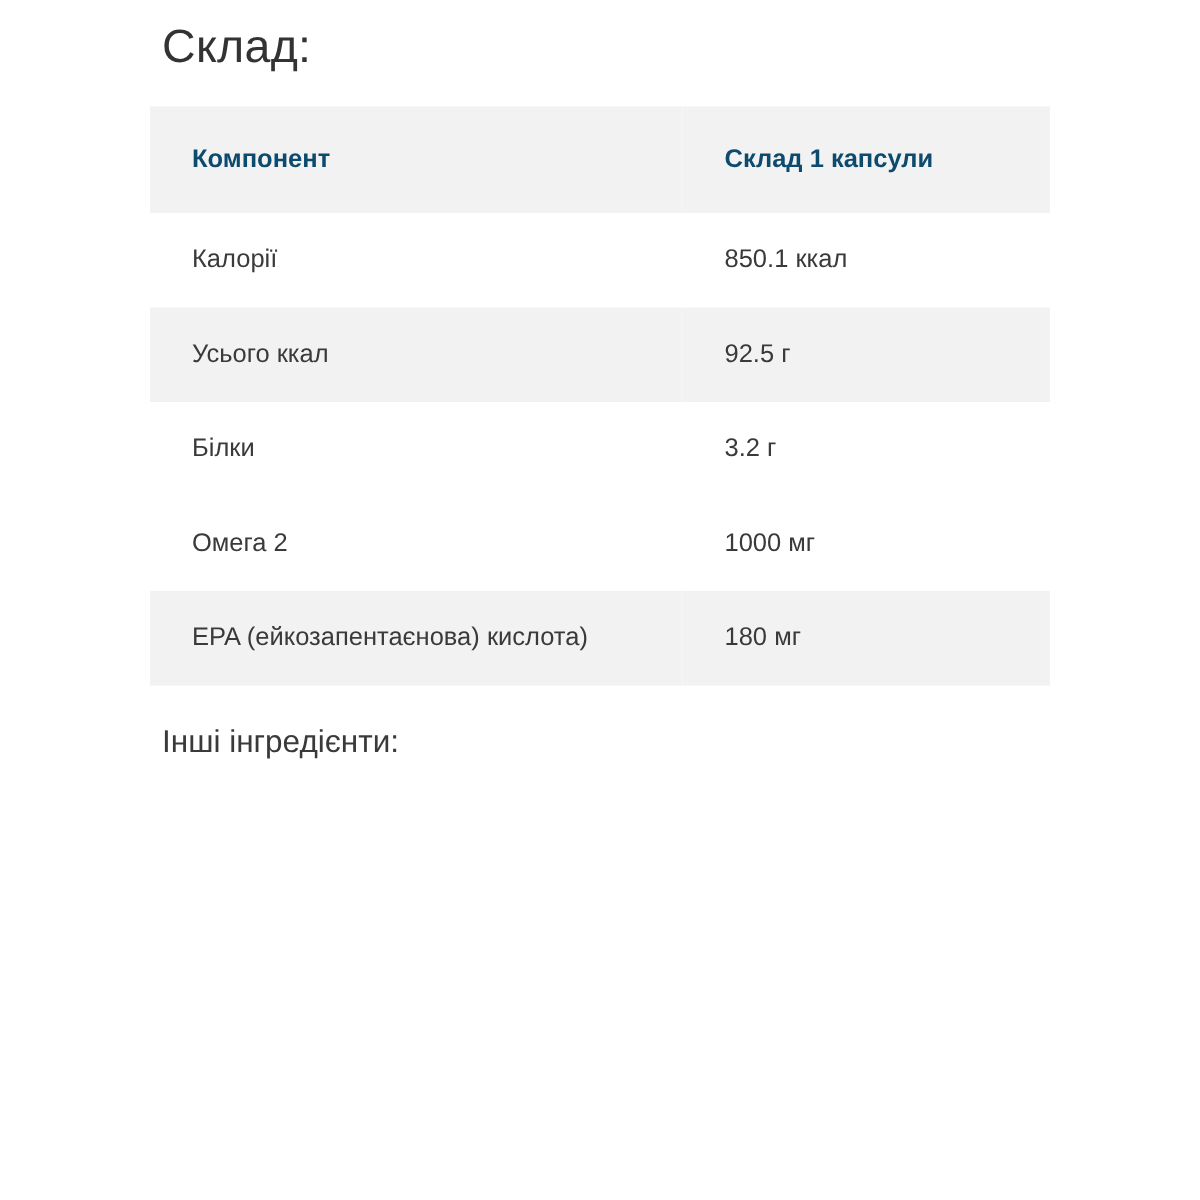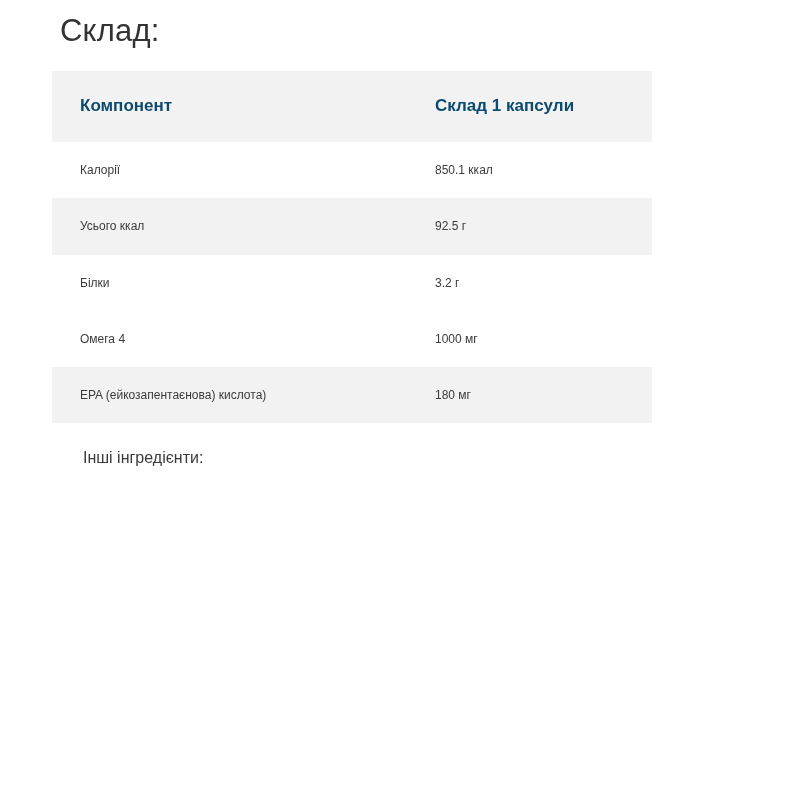--- a/index.html
+++ b/index.html
@@ -11,21 +11,21 @@
     height: 800px;
     background: #ffffff;
     font-family: "Liberation Sans", sans-serif;
     color: #333333;
     overflow: hidden;
   }
   .page {
     width: 652px;
     height: 800px;
     box-sizing: border-box;
-    padding: 12px 100px 0 52px;
+    padding: 12px 100px 0 100px;
     position: relative;
   }
   .title {
     font-size: 31px;
     font-weight: 400;
     color: #333333;
     letter-spacing: 0.2px;
     margin: 0 0 22px 8px;
     line-height: 1.2;
   }
@@ -33,21 +33,21 @@
     width: 600px;
     border-collapse: collapse;
     table-layout: fixed;
   }
   table.ingredients col.c1 { width: 355px; }
   table.ingredients col.c2 { width: 245px; }
   table.ingredients th,
   table.ingredients td {
     text-align: left;
     vertical-align: top;
-    font-size: 12px;
+    font-size: 17px;
     font-weight: 400;
     color: #3a3a3a;
     padding: 20px 10px 20px 28px;
     line-height: 1.35;
     border: none;
   }
   table.ingredients th {
     font-weight: 700;
     font-size: 17px;
     color: #0c4a6e;
@@ -60,24 +60,23 @@
   }
   table.ingredients tr.plain th,
   table.ingredients tr.plain td {
     background: #ffffff;
   }
   .footer {
     margin-top: 26px;
     margin-left: 8px;
   }
   .footer-title {
-    font-size: 16px;
+    font-size: 21px;
     color: #3a3a3a;
     margin-bottom: 10px;
-    margin-left: 23px;
   }
   .footer-text {
     font-size: 17px;
     color: #3a3a3a;
   }
 </style>
 </head>
 <body>
 
 <div class="page">
@@ -102,21 +101,21 @@
       </tr>
       <tr class="shaded">
         <td>Усього ккал</td>
         <td>92.5 г</td>
       </tr>
       <tr class="plain">
         <td>Білки</td>
         <td>3.2 г</td>
       </tr>
       <tr class="plain">
-        <td>Омега 4</td>
+        <td>Омега 2</td>
         <td>1000 мг</td>
       </tr>
       <tr class="shaded">
         <td>EPA (ейкозапентаєнова) кислота)</td>
         <td>180 мг</td>
       </tr>
     </tbody>
   </table>
 
   <div class="footer">

